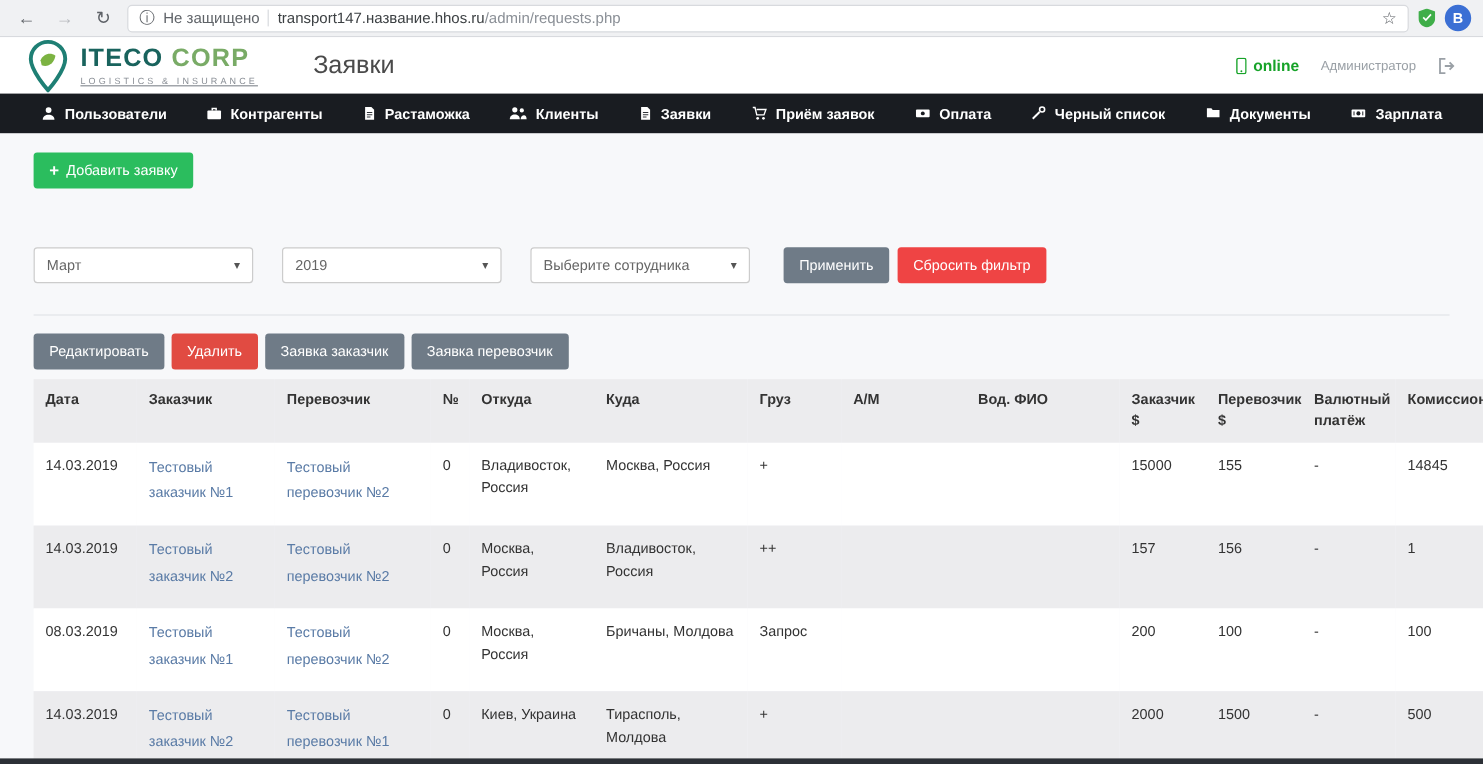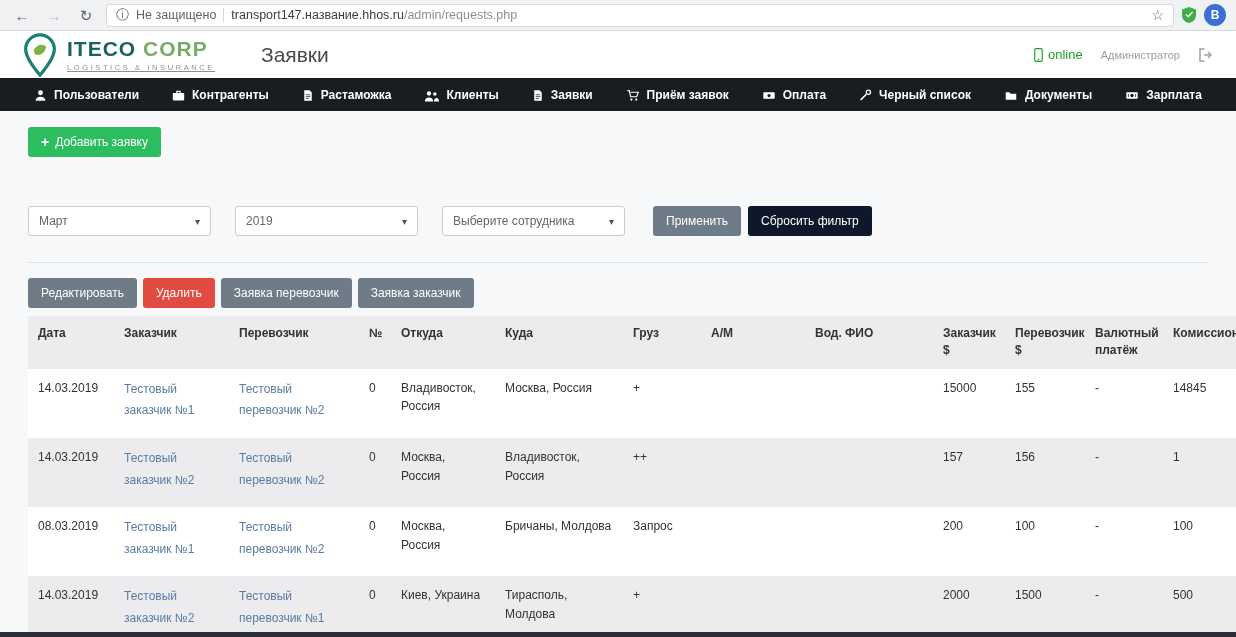--- a/index.html
+++ b/index.html
@@ -25,38 +25,38 @@
     font-size:12px; font-weight:bold; display:flex; align-items:center; justify-content:center; cursor:pointer; }
   
   .app-header { height:47px; background:#fff; display:flex; align-items:center; padding:0 22px; }
   .logo { display:flex; align-items:center; gap:9px; cursor:pointer; }
   .logo-line1 { font-size:21px; font-weight:bold; letter-spacing:1px; }
   .logo-t1 { color:#19635d; }
   .logo-t2 { color:#79ab66; }
   .logo-sub { font-size:7.5px; color:#8a8f96; letter-spacing:2.6px; margin-top:2px;text-decoration:underline; }
   .page-title { font-size:21px; font-weight:400; color:#4a4a4a; margin-left:46px; }
   .header-right { margin-left:auto; display:flex; align-items:center; gap:18px; }
-  .online { display:flex; align-items:center; gap:5px; color:#17a329; font-weight:normal; font-size:13px;margin-left:36px; }
+  .online { display:flex; align-items:center; gap:5px; color:#17a329; font-weight:bold; font-size:13px;margin-left:36px; }
   .role { color:#9aa0a6; font-size:11px; }
   .logout { cursor:pointer; display:flex; }
   
   .main-nav { background:#191c21; height:33px; display:flex; align-items:center;
     justify-content:space-between; padding:0 34px; }
-  .nav-item { display:flex; align-items:flex-end; gap:7px; color:#fff; font-size:12px;
+  .nav-item { display:flex; align-items:flex-start; gap:7px; color:#fff; font-size:12px;
     font-weight:bold; text-decoration:none; cursor:pointer; white-space:nowrap; }
   .nav-ic { display:flex; }
   
   main { padding:0 28px; }
   .btn { border:none; border-radius:3px; color:#fff; font-size:12px; padding:8px 13px;
     cursor:pointer; font-family:inherit; white-space:nowrap; }
   .btn-green { background:#2bbd5e; margin-top:16px; display:inline-flex; align-items:center; gap:6px; }
   .btn-green .plus { font-weight:bold; font-size:14px; line-height:1; }
   .btn-gray { background:#6f7b87; }
   .btn-red { background:#e14b42; }
-  .btn-orange { background:#0f172a; }
+  .btn-orange { background:#ef4444; }
   .filters { margin-top:49px; display:flex; align-items:center; gap:24px; }
   .select { width:183px; height:30px; background:#fff; border:1px solid #ccc; border-radius:3px;
     display:flex; align-items:center; justify-content:space-between; padding:0 10px;
     font-size:12px; color:#666; cursor:pointer; }
   .select .caret { color:#555; font-size:10px; }
   .filter-btns { display:flex; gap:7px; margin-left:4px; }
   .divider { border:none; border-top:1px solid #e2e5e8; margin-top:26px; }
   .actions { margin-top:15px; display:flex; gap:6px; }
   
   table { width:100%; border-collapse:collapse; table-layout:fixed; margin-top:8px;
@@ -247,22 +247,22 @@
       <button class="btn btn-gray">Применить</button>
       <button class="btn btn-orange">Сбросить фильтр</button>
     </div>
   </div>
 
   <hr class="divider">
 
   <div class="actions">
     <button class="btn btn-gray">Редактировать</button>
     <button class="btn btn-red">Удалить</button>
+    <button class="btn btn-gray">Заявка заказчик</button>
     <button class="btn btn-gray">Заявка перевозчик</button>
-    <button class="btn btn-gray">Заявка заказчик</button>
   </div>
 
   <table>
     <colgroup>
         <col style="width: 86px;">
         <col style="width: 115px;">
         <col style="width: 130px;">
         <col style="width: 32px;">
         <col style="width: 104px;">
         <col style="width: 128px;">

